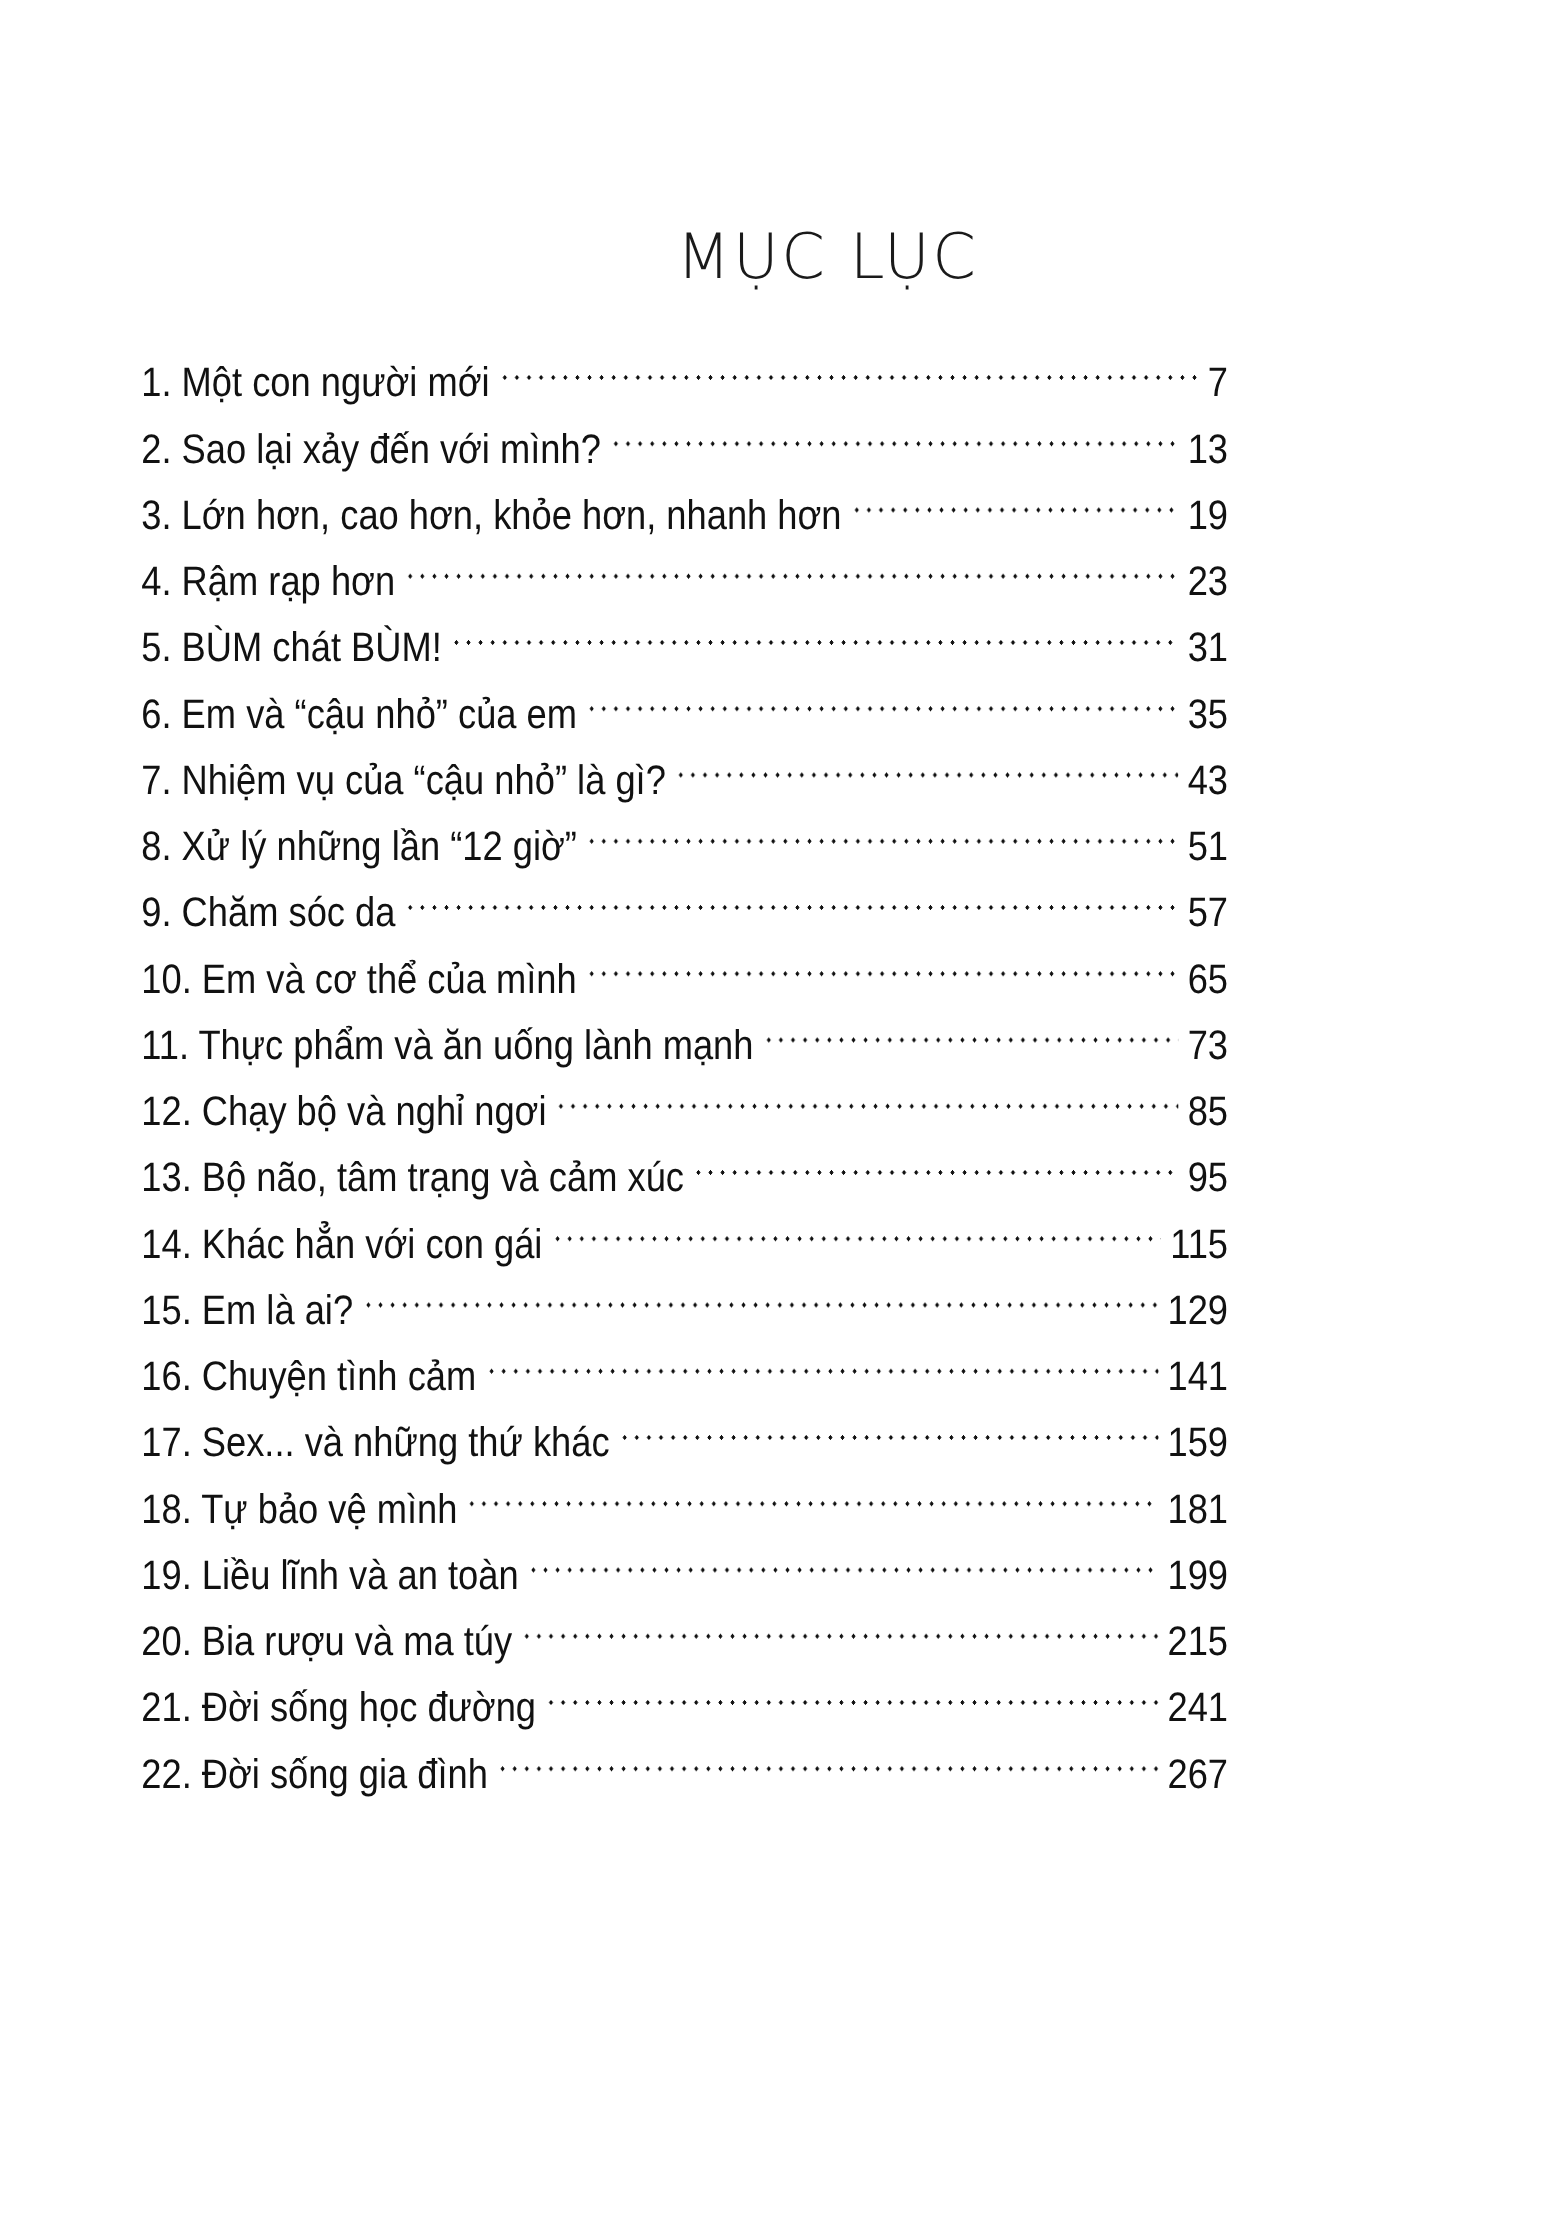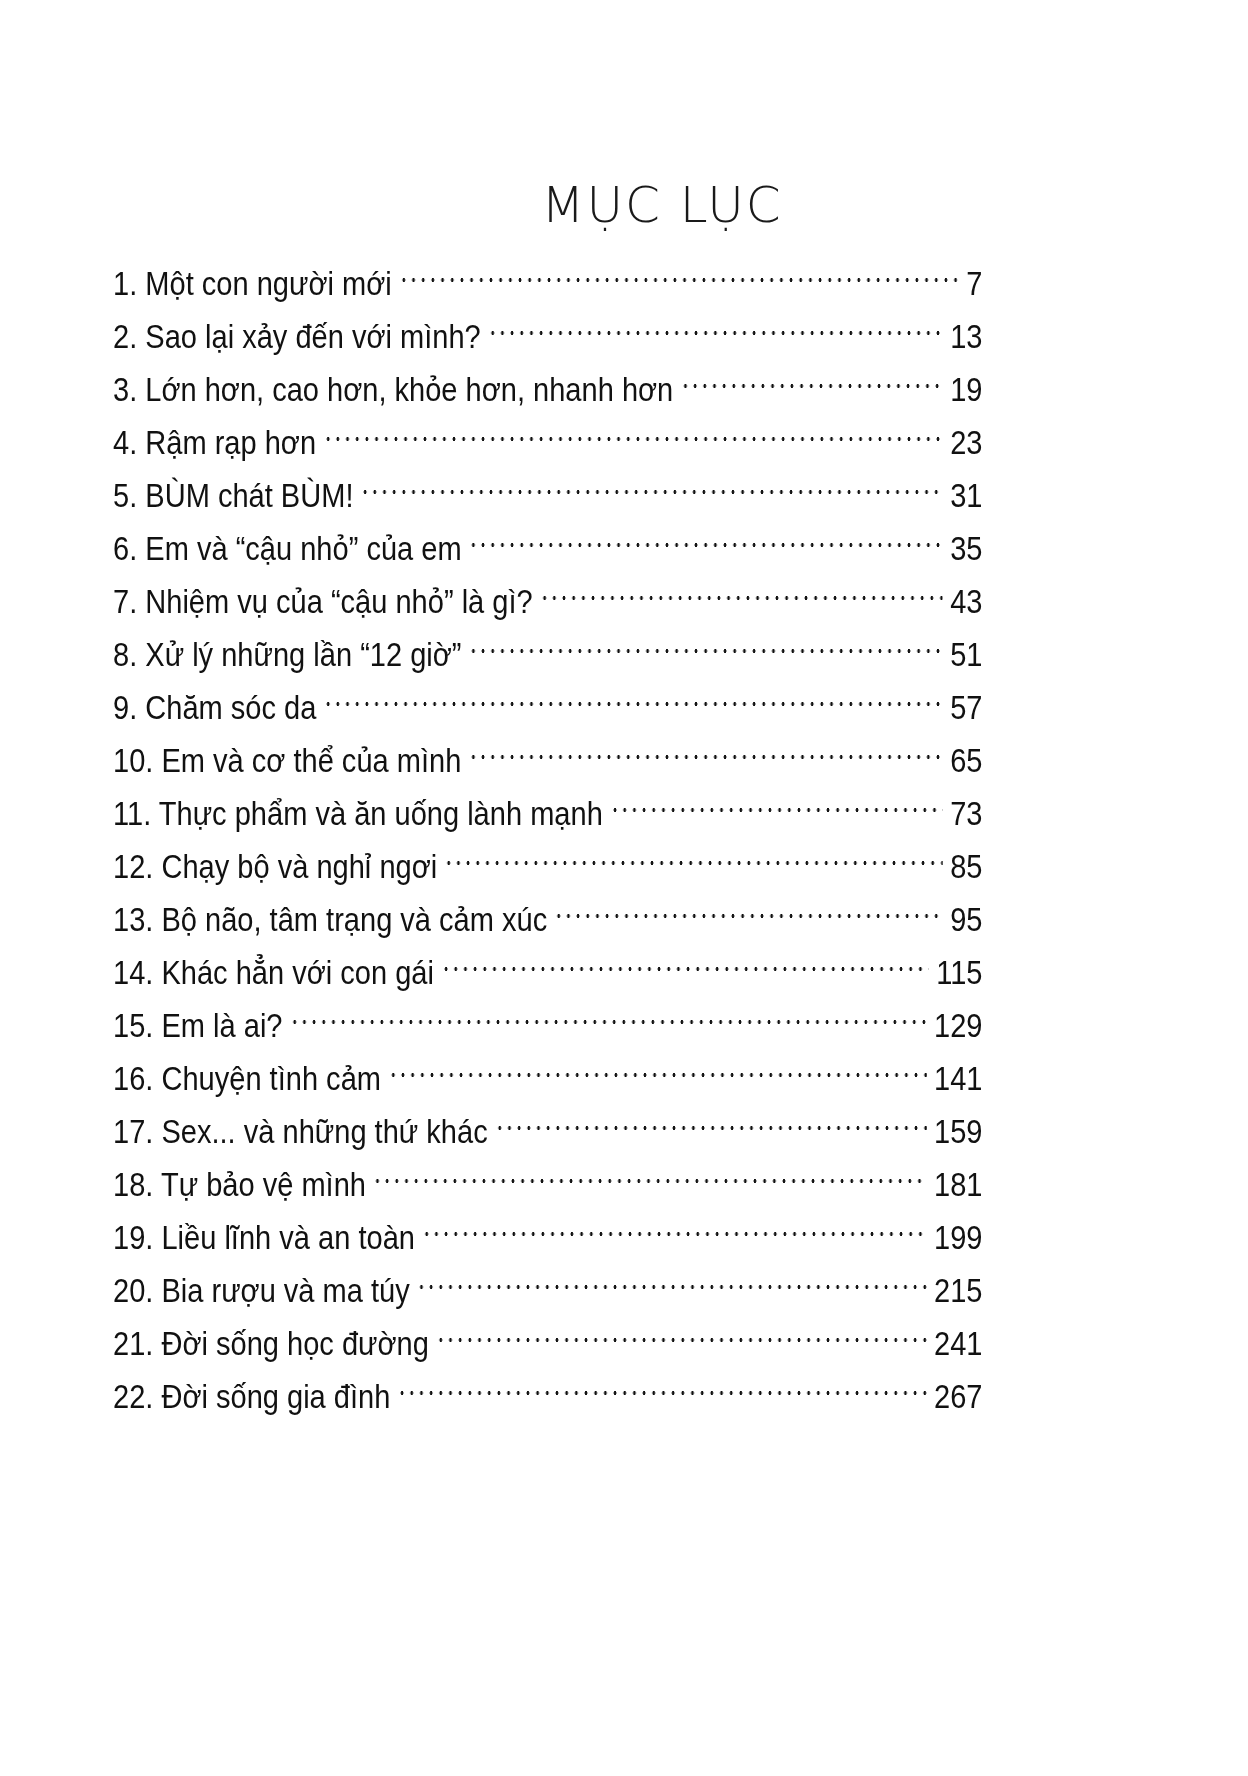--- a/index.html
+++ b/index.html
@@ -23,21 +23,21 @@
       font-family: "DejaVu Sans", sans-serif;
       font-weight: 200;
       font-size: 50px;
       letter-spacing: 2px;
       color: #1a1a1a;
       line-height: 70px;
       transform: translateX(38px);
     }
     .toc {
       position: absolute;
-      top: 242px;
+      top: 264px;
       left: 113px;
       width: 870px;
     }
     .toc-row {
       display: flex;
       align-items: baseline;
       height: 53px;
       font-family: "Liberation Sans", sans-serif;
       font-size: 33px;
       line-height: 53px;

